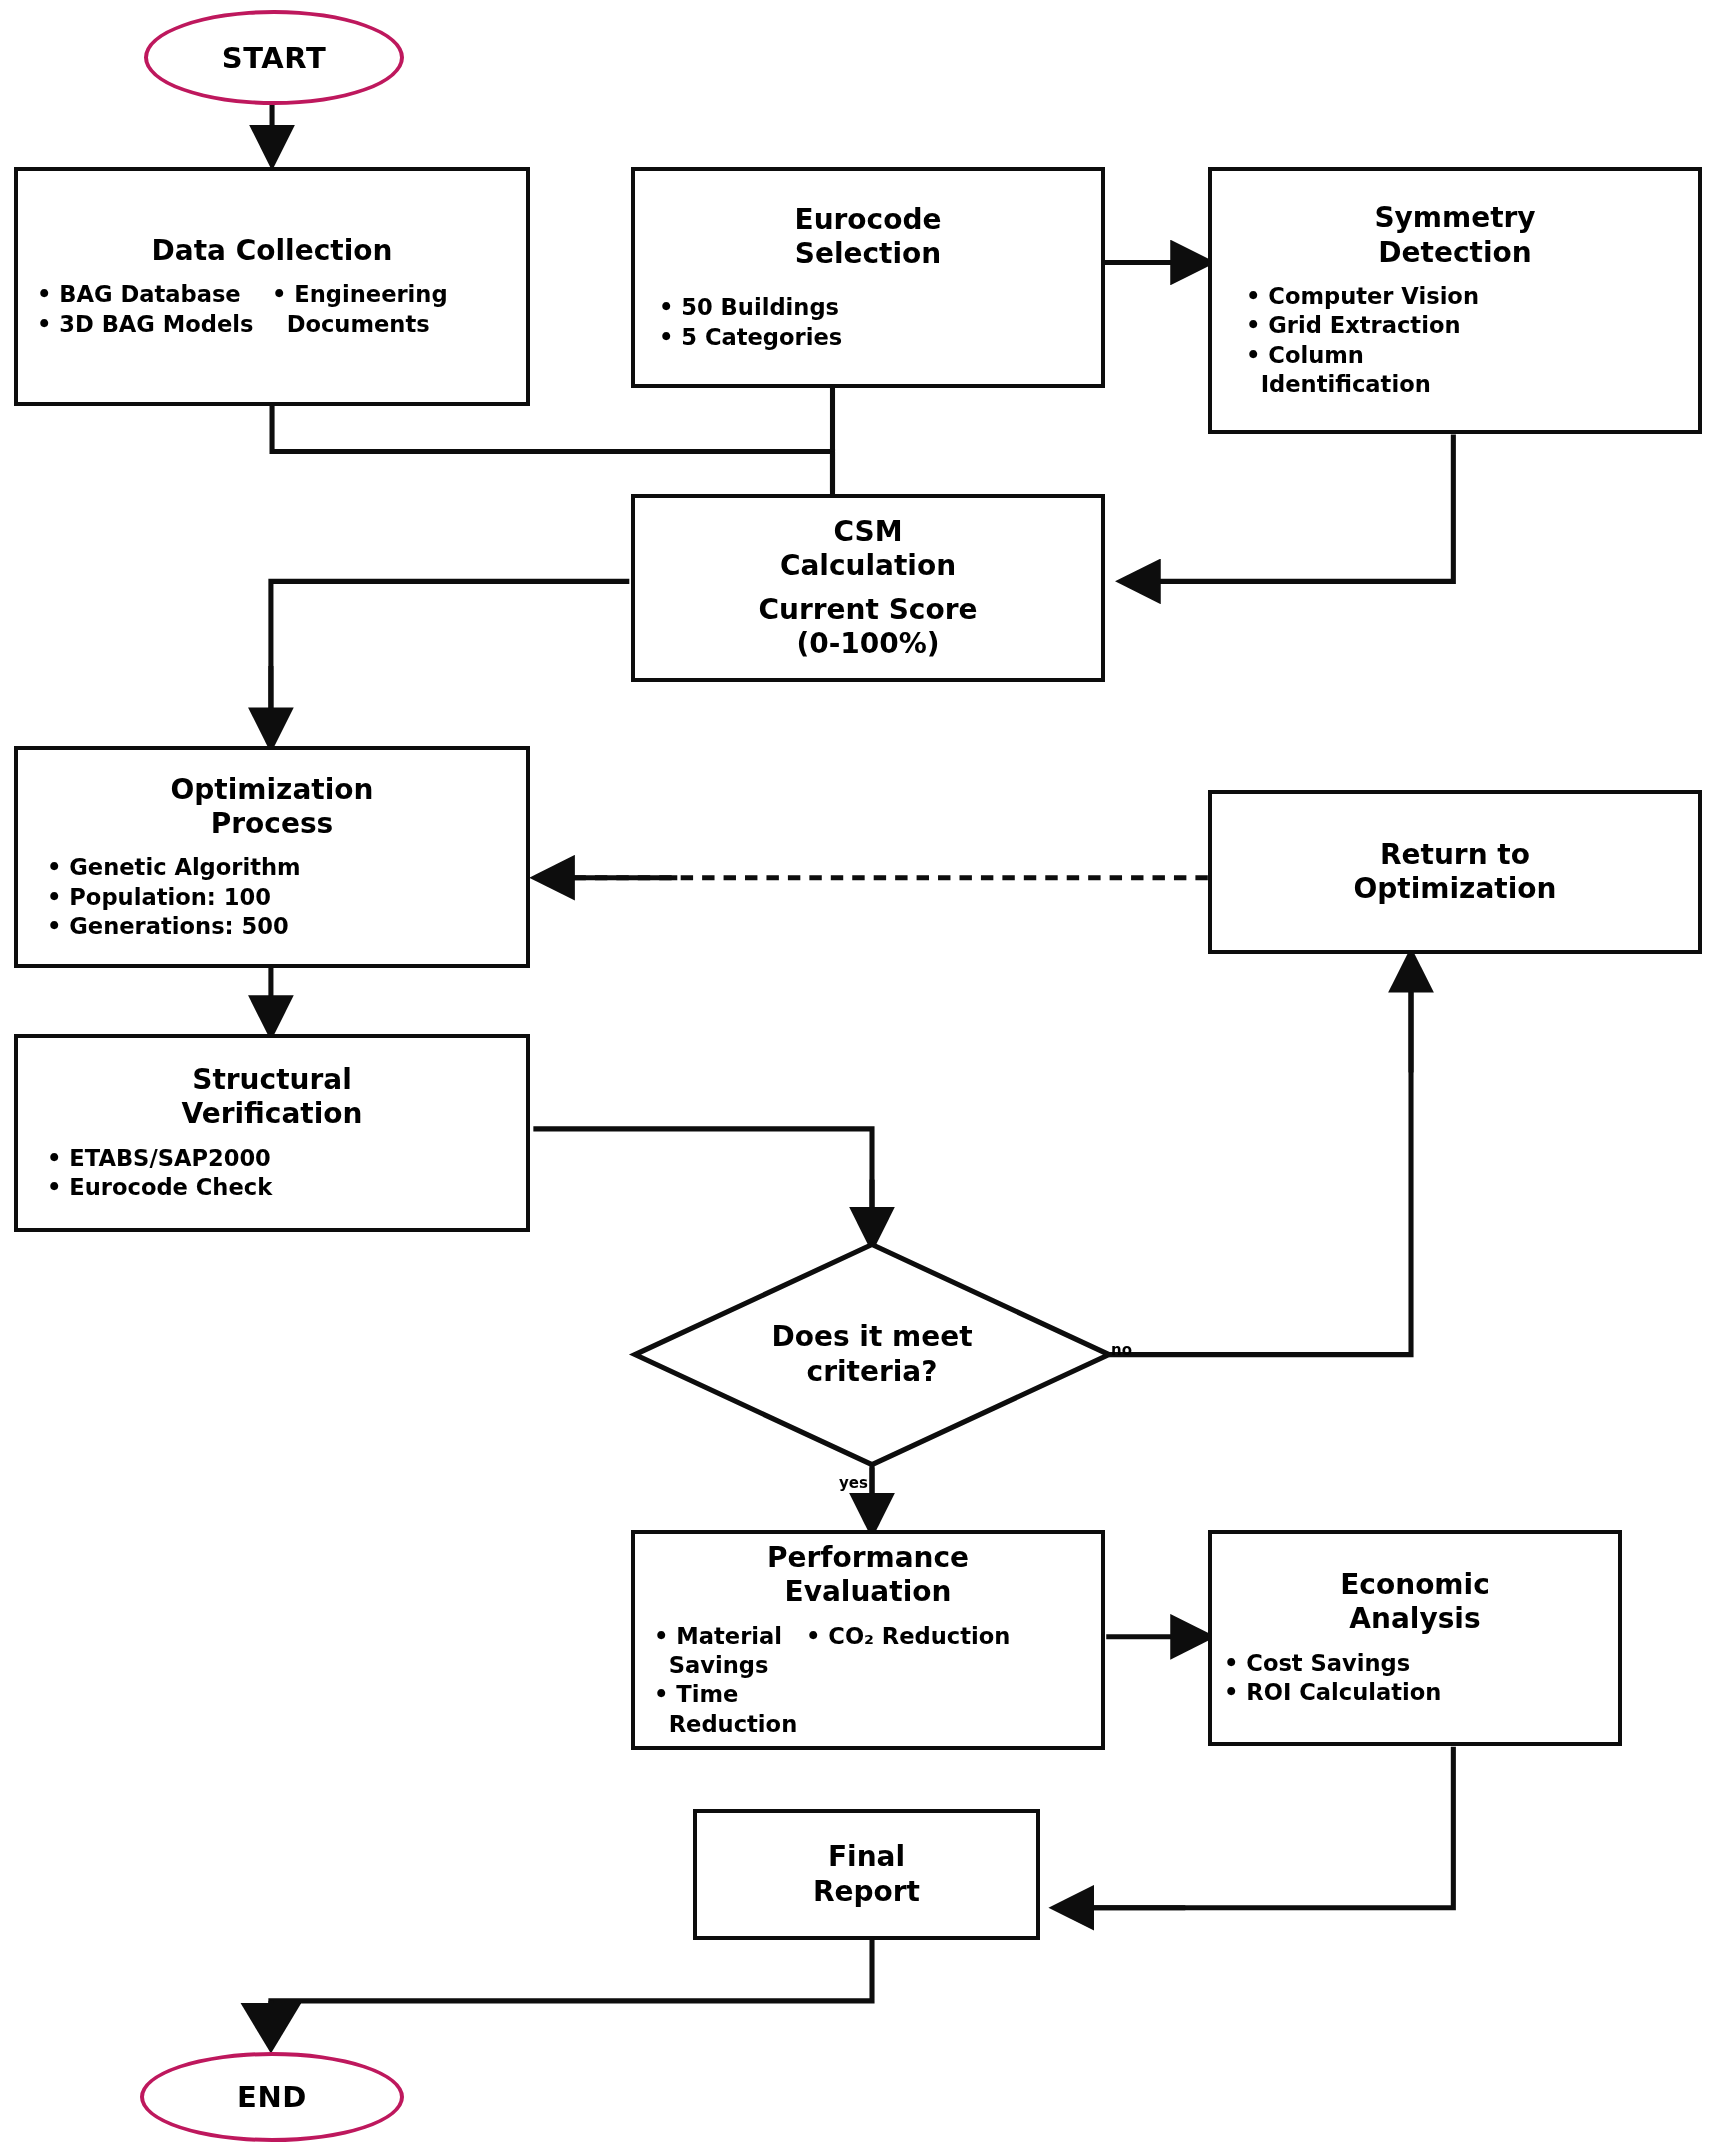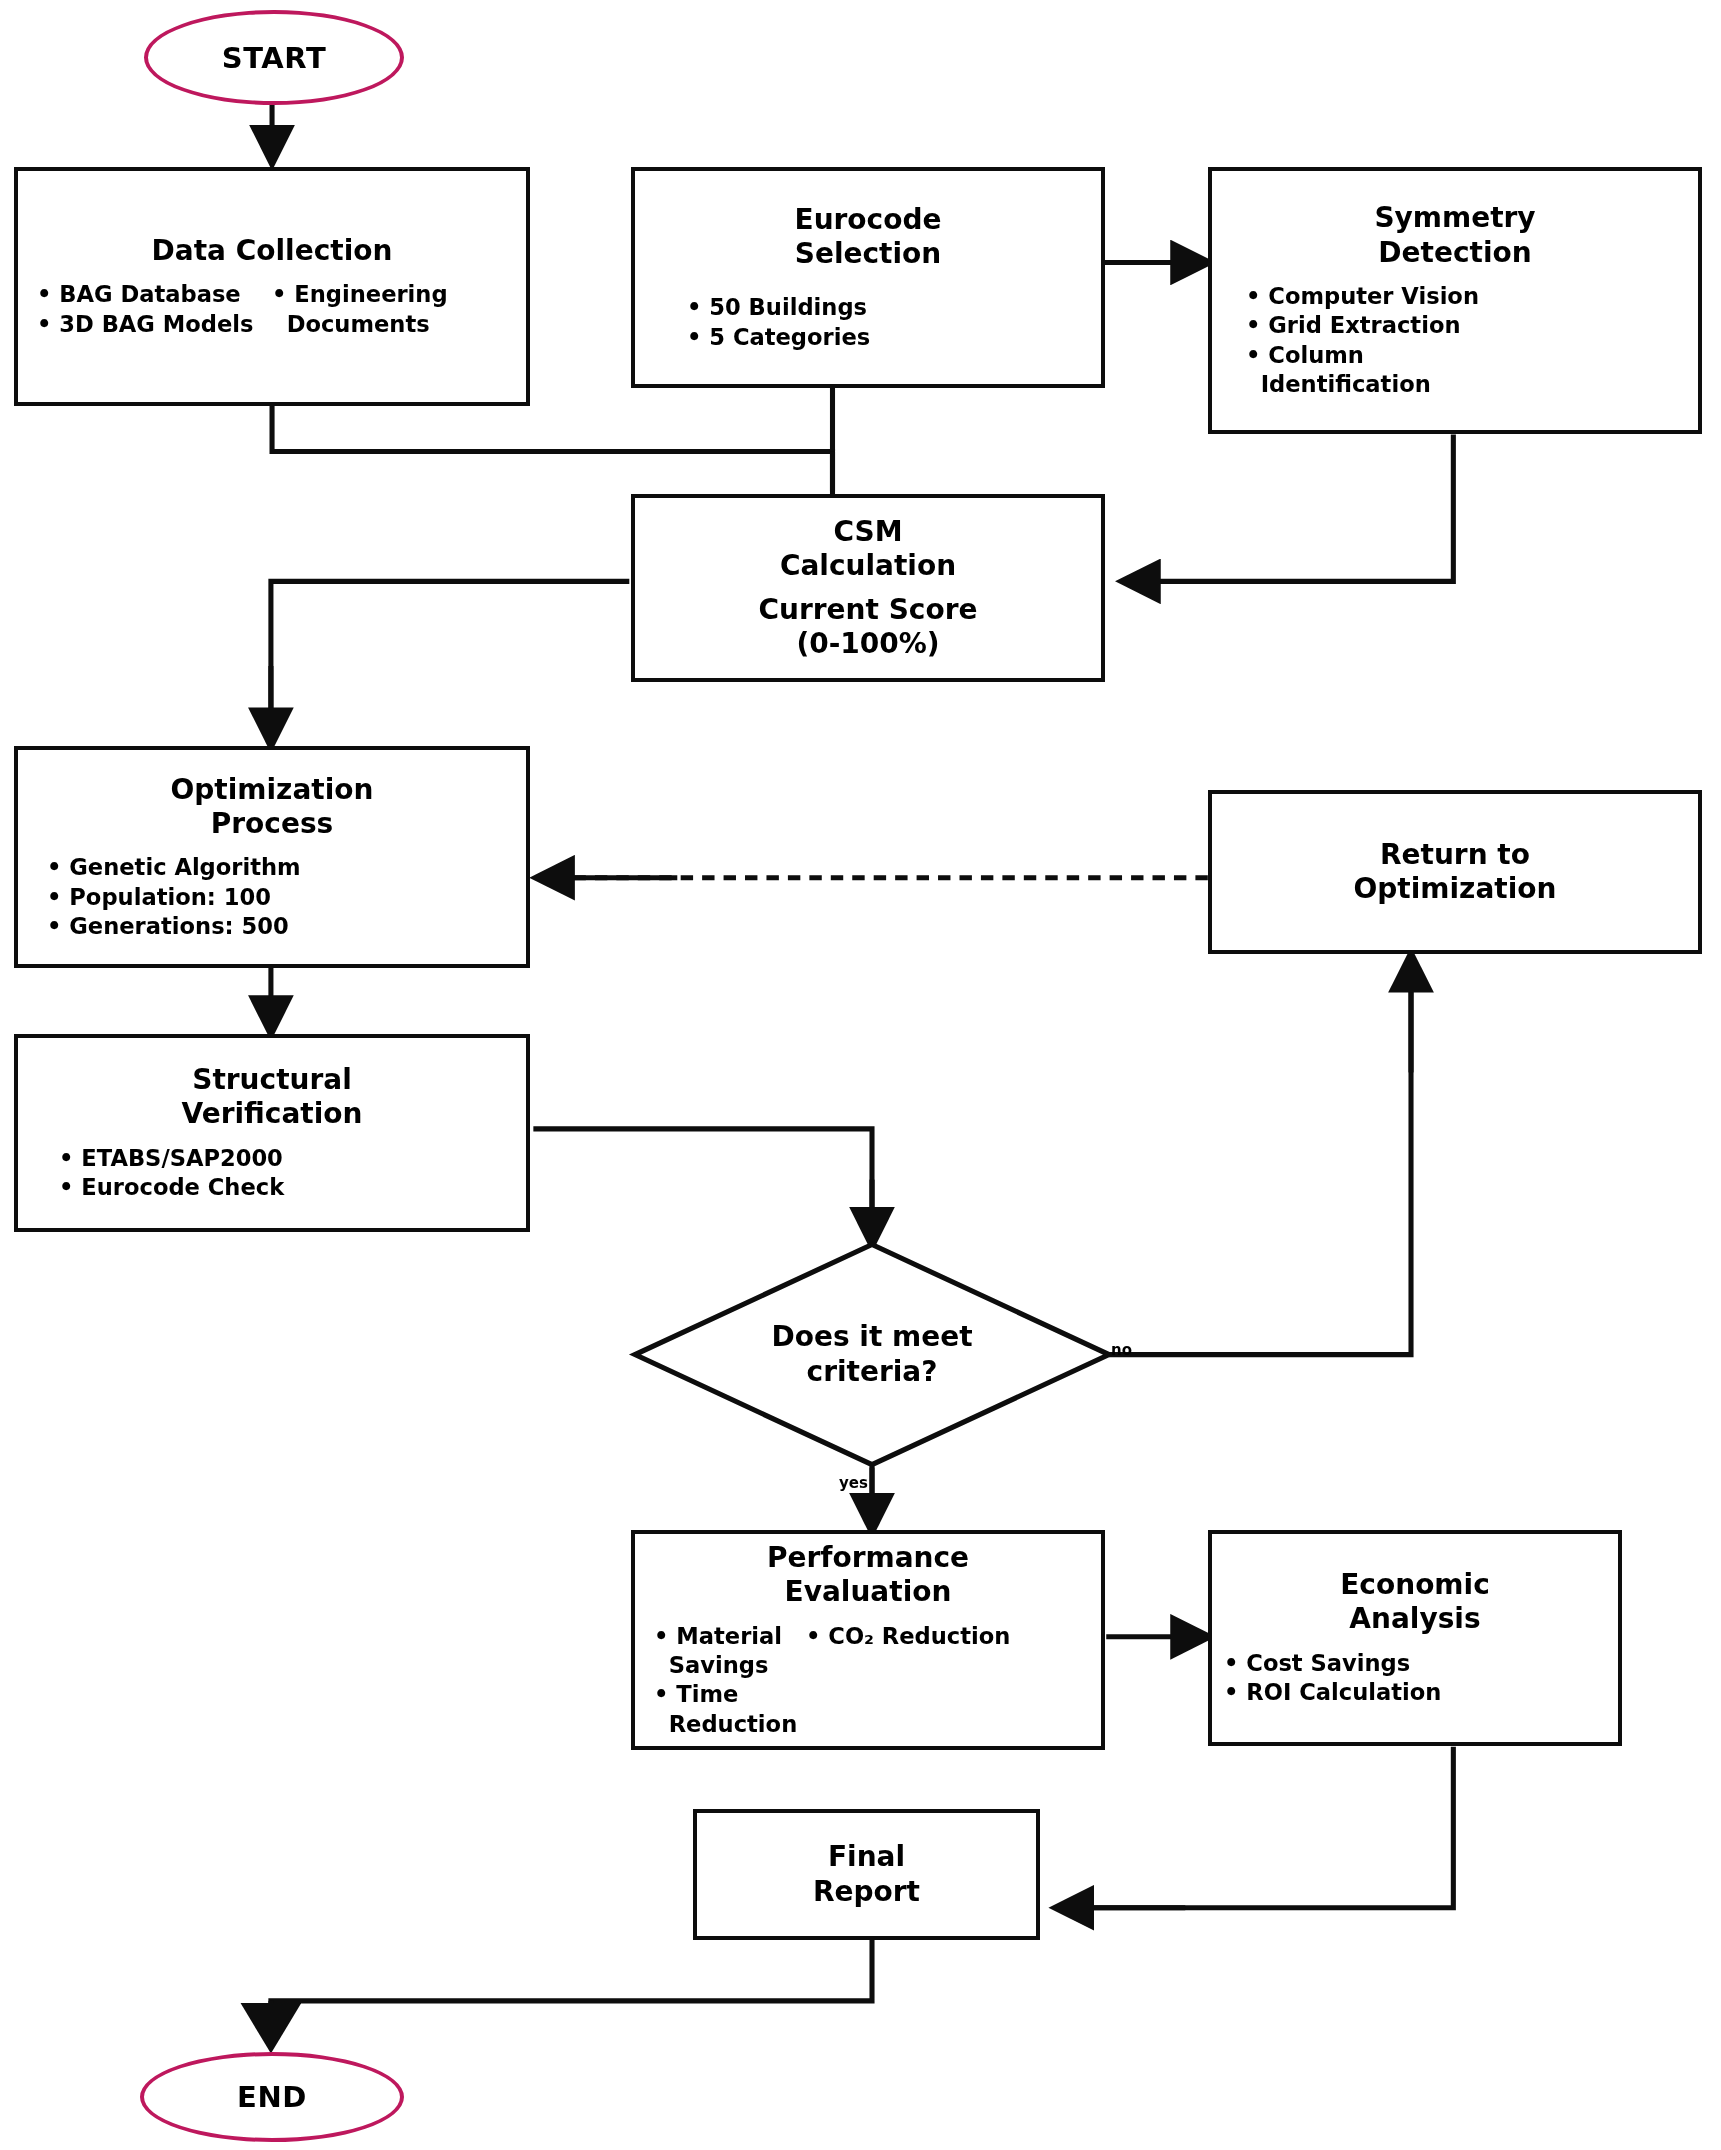--- a/index.html
+++ b/index.html
@@ -96,21 +96,21 @@
         <div class="bcol">
           <span class="bi">Engineering Documents</span>
         </div>
       </div>
     </div>
   </div>
 
   <div class="node box" style="left:631px;top:167px;width:474px;height:221px;">
     <div class="title t-48">Eurocode</div>
     <div class="title t-48">Selection</div>
-    <div class="bullets" style="padding-left:52px;margin-top:22px;">
+    <div class="bullets" style="padding-left:24px;margin-top:22px;">
       <span class="bi">50 Buildings</span>
       <span class="bi">5 Categories</span>
     </div>
   </div>
 
   <div class="node box" style="left:1208px;top:167px;width:494px;height:267px;">
     <div class="title t-48">Symmetry</div>
     <div class="title t-48">Detection</div>
     <div class="bullets" style="padding-left:34px;">
       <span class="bi">Computer Vision</span>
@@ -132,21 +132,21 @@
     <div class="bullets" style="padding-left:29px;">
       <span class="bi">Genetic Algorithm</span>
       <span class="bi">Population: 100</span>
       <span class="bi">Generations: 500</span>
     </div>
   </div>
 
   <div class="node box" style="left:14px;top:1034px;width:516px;height:198px;">
     <div class="title t-48">Structural</div>
     <div class="title t-48">Verification</div>
-    <div class="bullets" style="padding-left:41px;">
+    <div class="bullets" style="padding-left:29px;">
       <span class="bi">ETABS/SAP2000</span>
       <span class="bi">Eurocode Check</span>
     </div>
   </div>
 
   <div class="node box" style="left:1208px;top:790px;width:494px;height:164px;">
     <div class="title t-48">Return to</div>
     <div class="title t-48">Optimization</div>
   </div>
 

